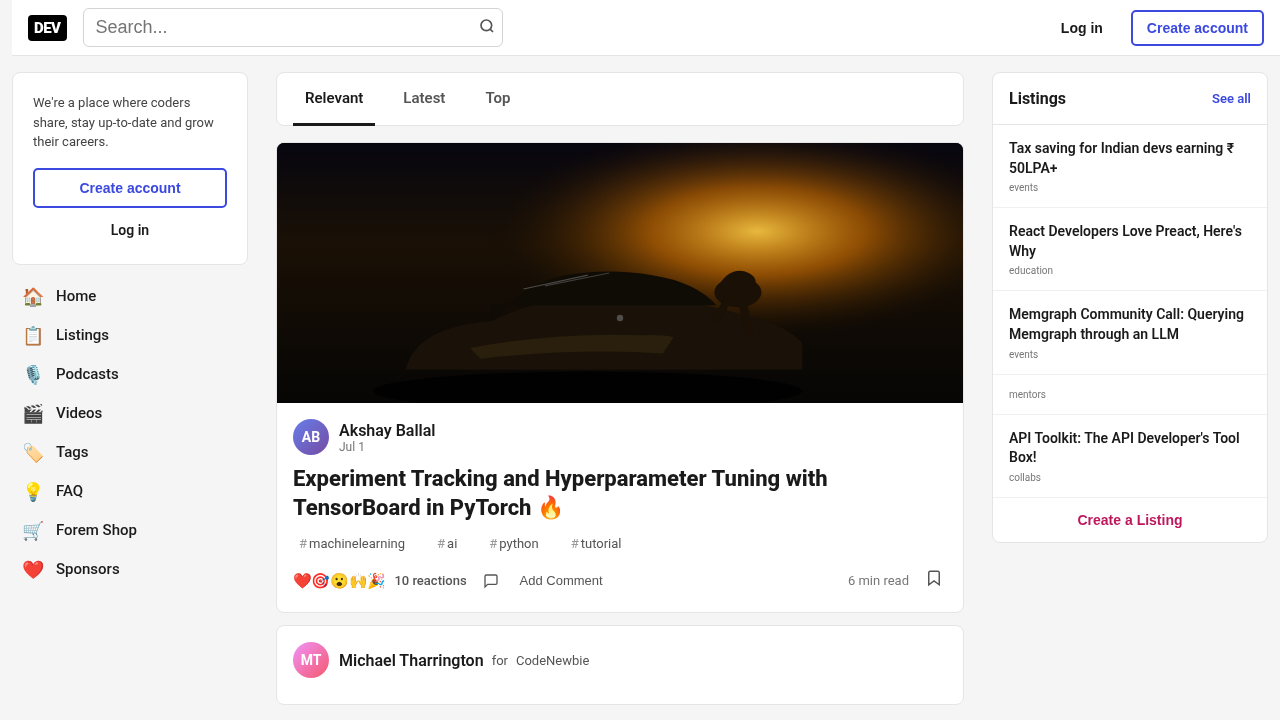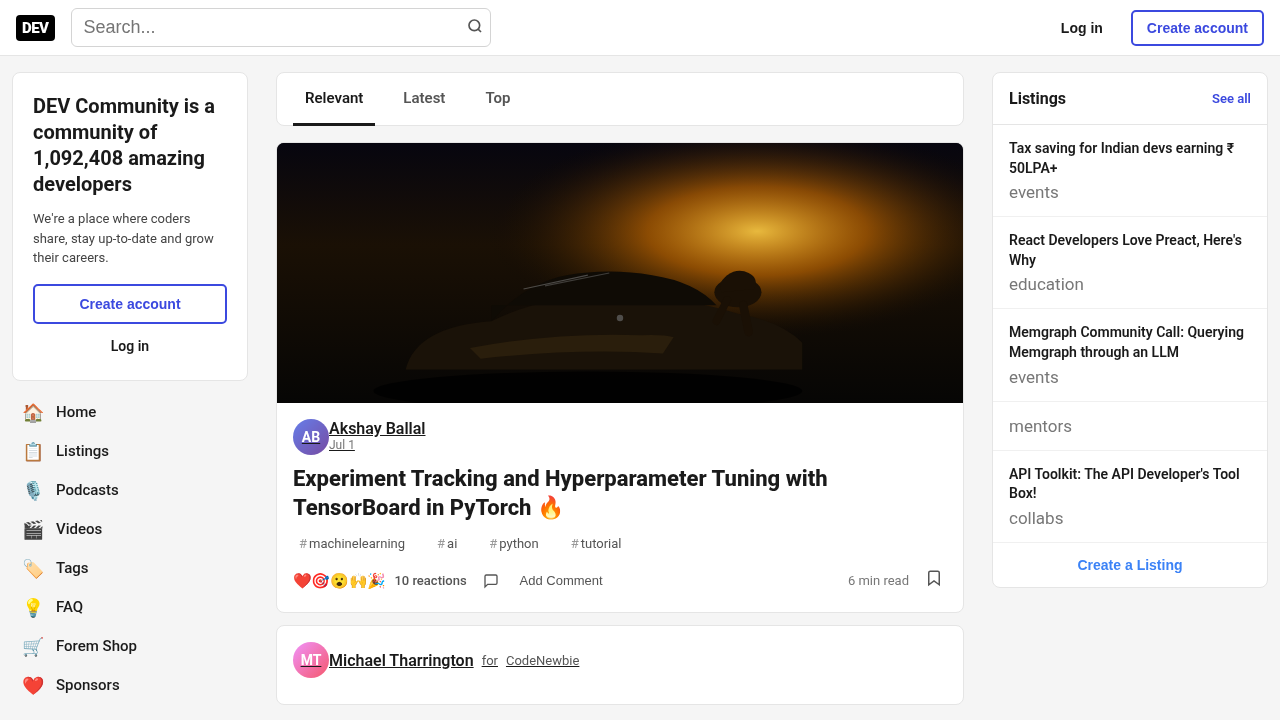--- a/index.html
+++ b/index.html
@@ -8,21 +8,21 @@
     
     .header {
       background: #ffffff;
       border-bottom: 1px solid #e5e5e5;
       height: 56px;
       display: flex;
       align-items: center;
       padding: 0 16px;
       gap: 16px;
       position: fixed;
-      top: 0; left: 0; right: 0;
+      top: 0; left: 12px; right: 0;
       z-index: 100;
     }
     .logo {
       background: #000;
       color: #fff;
       font-weight: 900;
       font-size: 15px;
       padding: 4px 6px;
       border-radius: 4px;
       letter-spacing: -0.5px;
@@ -198,22 +198,23 @@
       background: 
         radial-gradient(ellipse at 70% 40%, rgba(255,180,50,0.6) 0%, transparent 50%),
         linear-gradient(180deg, #0a0a15 0%, #1a1008 40%, #2a1a08 70%, #0a0a05 100%);
       display: flex;
       align-items: flex-end;
       justify-content: center;
     }
     .article-body { padding: 16px; }
     .article-author {
       display: flex;
+      align-items: center;
+      gap: 10px;
       margin-bottom: 10px;
-      text-decoration: underline;
     }
     .avatar {
       width: 36px;
       height: 36px;
       border-radius: 50%;
       background: linear-gradient(135deg, #667eea, #764ba2);
       flex-shrink: 0;
       display: flex;
       align-items: center;
       justify-content: center;
@@ -331,31 +332,31 @@
       cursor: pointer;
     }
     .listing-item-title {
       font-size: 14px;
       font-weight: 600;
       color: #1a1a1a;
       margin-bottom: 4px;
       line-height: 1.4;
     }
     .listing-category {
-      font-size: 17px;
+      font-size: 10px;
       color: #777;
     }
     .create-listing-btn {
       display: block;
       width: 100%;
       padding: 14px 16px;
       text-align: center;
       background: none;
       border: none;
-      color: #3b82f6;
+      color: #be185d;
       font-size: 14px;
       font-weight: 600;
       cursor: pointer;
     }
   </style>
 </head>
 <body>
 
 <header class="header">
   <div class="logo">DEV</div>
@@ -370,21 +371,20 @@
   </div>
   <div class="header-spacer"></div>
   <button class="header-login">Log in</button>
   <button class="header-create-account">Create account</button>
 </header>
 
 <div class="page-layout">
 
   <aside class="sidebar">
     <div class="community-box">
-      <p class="community-title">DEV Community is a community of 1,092,408 amazing developers</p>
       <p class="community-desc">We're a place where coders share, stay up-to-date and grow their careers.</p>
       <button class="create-account-btn">Create account</button>
       <a class="log-in-link">Log in</a>
     </div>
 
     <nav>
 
     <div class="nav-item">
           <span class="nav-icon">🏠</span>
           <span>Home</span>

